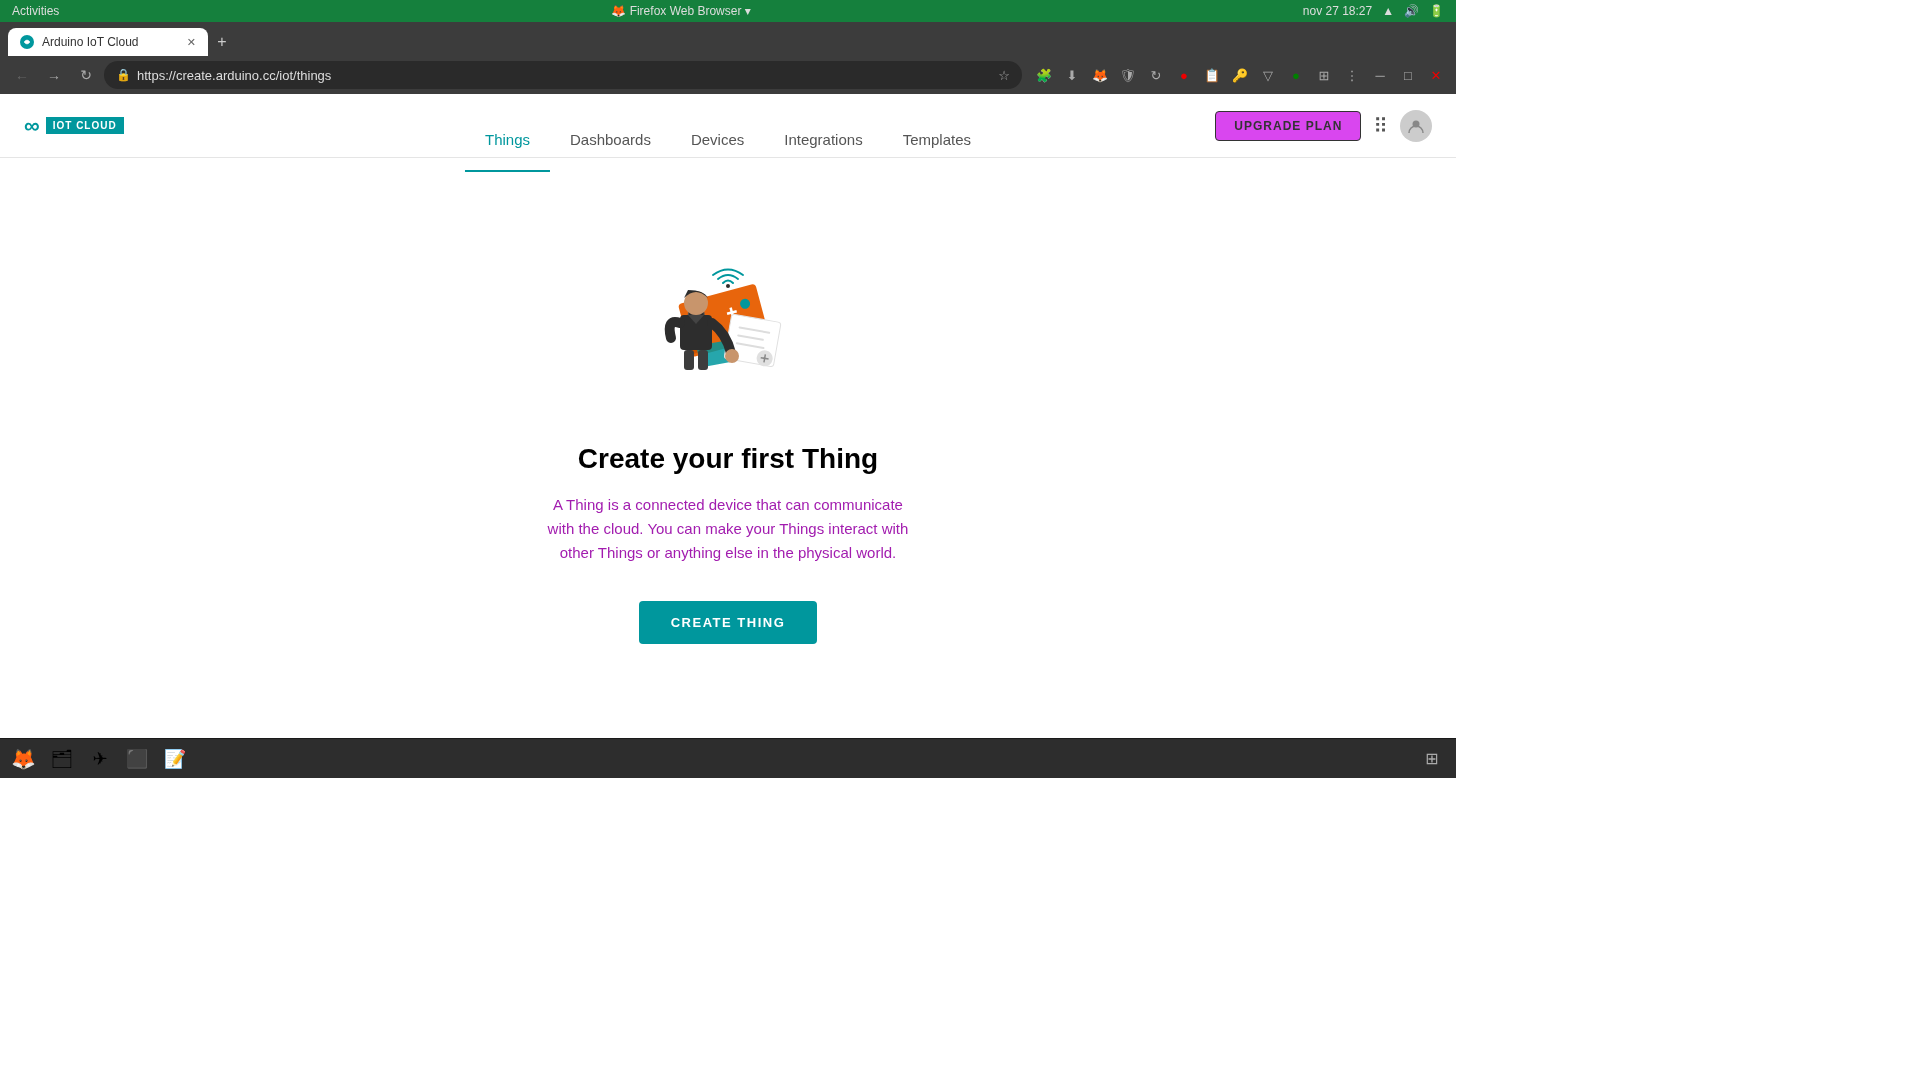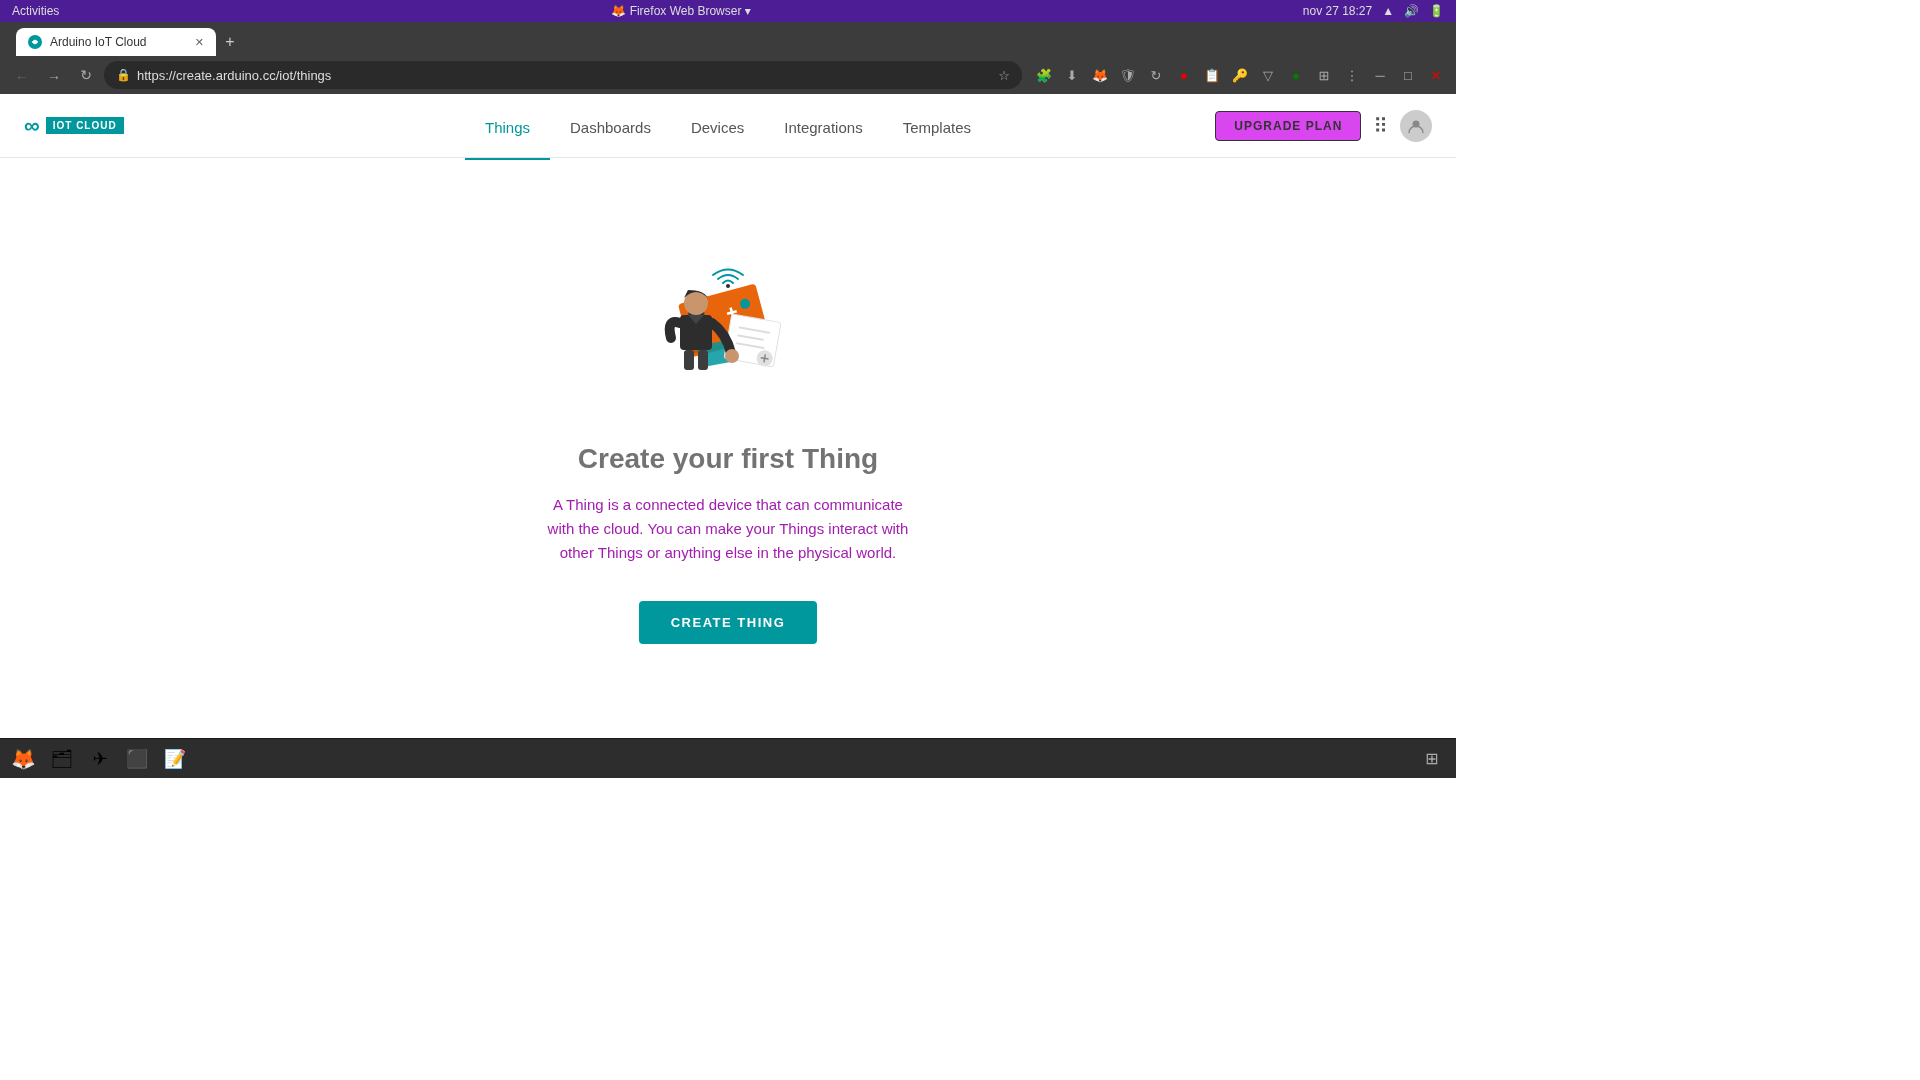--- a/index.html
+++ b/index.html
@@ -1,36 +1,36 @@
 <!DOCTYPE html>
 <html><head>
   <meta charset="utf-8">
   <style>
     * { margin: 0; padding: 0; box-sizing: border-box; }
     body { font-family: 'Segoe UI', Arial, sans-serif; background: #fff; width: 1456px; height: 782px; overflow: hidden; }
 
     
     .os-bar {
       height: 22px;
-      background: #4c1d95;
+      background: #15803d;
       display: flex;
       align-items: center;
       justify-content: space-between;
       padding: 0 12px;
       color: #ddd;
       font-size: 12px;
     }
     .os-bar-center { display: flex; gap: 8px; }
     .os-bar-right { display: flex; gap: 10px; align-items: center; text-align: right; }
     .tab-bar {
       background: #3c3c3c;
       height: 34px;
       display: flex;
       align-items: flex-end;
-      padding: 0 16px;
+      padding: 0 8px;
     }
     .tab {
       background: #fff;
       height: 28px;
       min-width: 200px;
       border-radius: 8px 8px 0 0;
       display: flex;
       align-items: center;
       padding: 0 12px;
       gap: 8px;
@@ -168,21 +168,21 @@
       height: 100%;
       display: flex;
       align-items: center;
       padding: 0 20px;
       font-size: 15px;
       color: #555;
       cursor: pointer;
       border-bottom: 2px solid transparent;
       text-decoration: none;
       position: relative;
-      top: 3px;
+      top: 15px;
     }
     .nav-tab.active {
       color: #00979d;
       border-bottom: 2px solid #00979d;
       font-weight: 500;
     }
 
     .header-actions {
       margin-left: auto;
       display: flex;
@@ -224,21 +224,21 @@
       width: 200px;
       height: 160px;
       margin-bottom: 30px;
       position: relative;
     }
 
     
     .heading {
       font-size: 28px;
       font-weight: 700;
-      color: #737373;
+      color: #000000;
       margin-bottom: 18px;
       text-align: center;
     }
     .description {
       font-size: 15px;
       color: #a21caf;
       text-align: center;
       max-width: 380px;
       line-height: 1.6;
       margin-bottom: 36px;

